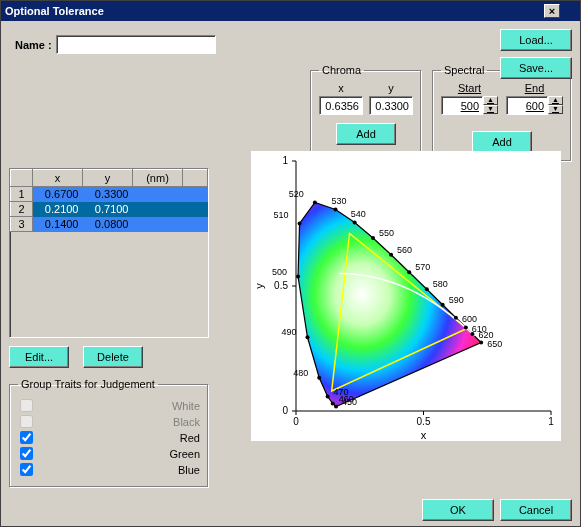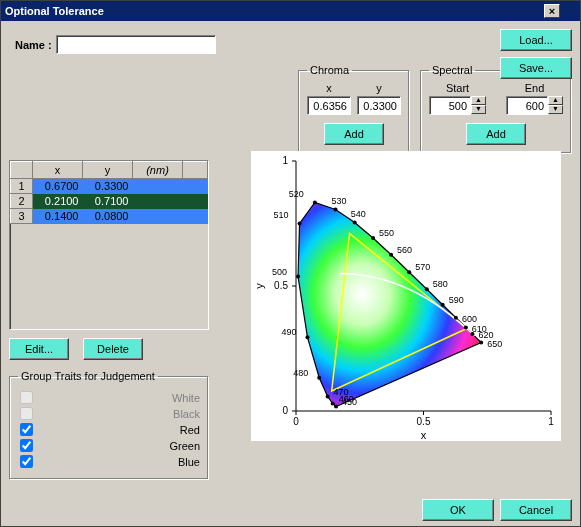--- a/index.html
+++ b/index.html
@@ -16,21 +16,21 @@
   fieldset.group { border:1px solid #808080; border-right-color:#fff; border-bottom-color:#fff; box-shadow: inset -1px -1px 0 #808080, inset 1px 1px 0 #fff; padding:6px 8px 8px 8px; margin:0; }
   fieldset.group > legend { padding:0 3px; }
   .spin { display:flex; }
   .spin input { width:42px; text-align:right; }
   .spin-btns { display:flex; flex-direction:column; margin-left:0; }
   .spin-btns div { width:15px; height:9px; background:#d4d0c8; border:1px solid #fff; border-right-color:#404040; border-bottom-color:#404040; font-size:7px; line-height:6px; text-align:center; cursor:pointer;}
   .table-wrap { width:200px; height:170px; background:#d4d0c8; border:1px solid #808080; border-right-color:#fff; border-bottom-color:#fff; box-shadow: inset 1px 1px 0 #404040; margin-top:6px; overflow:hidden;}
   table { border-collapse:collapse; width:100%; font:inherit; }
   th { background:#d4d0c8; border:1px solid #fff; border-right-color:#808080; border-bottom-color:#808080; font-weight:normal; height:17px; padding:0; }
   td { background:#3b82f6; padding:1px 4px; text-align:right; border:none; height:15px;}
-  tr.selected td { background:#14532d; color:#fff; }
+  tr.selected td { background:#0369a1; color:#fff; }
   td.rownum { background:#d4d0c8 !important; color:#000 !important; border:1px solid #fff; border-right-color:#808080; border-bottom-color:#808080; text-align:center; width:22px;}
   .checkbox-row { display:flex; align-items:center; margin:3px 0;justify-content:space-between; }
   .checkbox-row input { margin:0 6px 0 2px; }
   .checkbox-row.disabled { color:#808080; }
   .right-btns { position:absolute; top:8px; right:8px; display:flex; flex-direction:column; gap:6px; }
   .bottom-btns { position:absolute; bottom:5px; right:8px; display:flex; gap:6px; }
   .chart-area { position:absolute; left:250px; top:130px; width:310px; height:290px; background:#fff; border:none; }
   .xy-col { display:flex; flex-direction:column; align-items:center; gap:2px; }
   .xy-lbl { font-size:11px; }
 </style>
@@ -68,21 +68,21 @@
             <input class="textbox" style="width: 44px; text-align: right;" value="0.3300">
           </div>
         </div>
         <div style="text-align:center;margin-top:8px">
           <button class="btn">Add</button>
         </div>
       </fieldset>
 
       <fieldset class="group" style="width:110px">
         <legend>Spectral</legend>
-        <div class="row" style="gap:20px; margin-bottom:8px;">
+        <div class="row" style="gap:8px; margin-bottom:16px;text-decoration:underline;">
           <div class="xy-col">
             <span class="xy-lbl">Start</span>
             <div class="spin">
               <input class="textbox" value="500" style="">
               <div class="spin-btns">
                   <div>▲</div>
                   <div>▼</div>
                 </div>
             </div>
           </div>
@@ -103,21 +103,21 @@
       </fieldset>
     </div>
 
     <div class="table-wrap">
       <table id="pts-table">
         <thead>
             <tr id="pts-head">
               <th style="width: 22px;"></th>
               <th style="width: 50px;">x</th>
               <th style="width: 50px;">y</th>
-              <th style="width: 50px; font-style: italic;">(nm)</th>
+              <th style="width: 50px;">(nm)</th>
               <th></th>
             </tr>
           </thead>
         <tbody id="pts-body">
             <tr>
               <td class="rownum">1</td>
               <td>0.6700</td>
               <td>0.3300</td>
               <td></td>
               <td></td>

